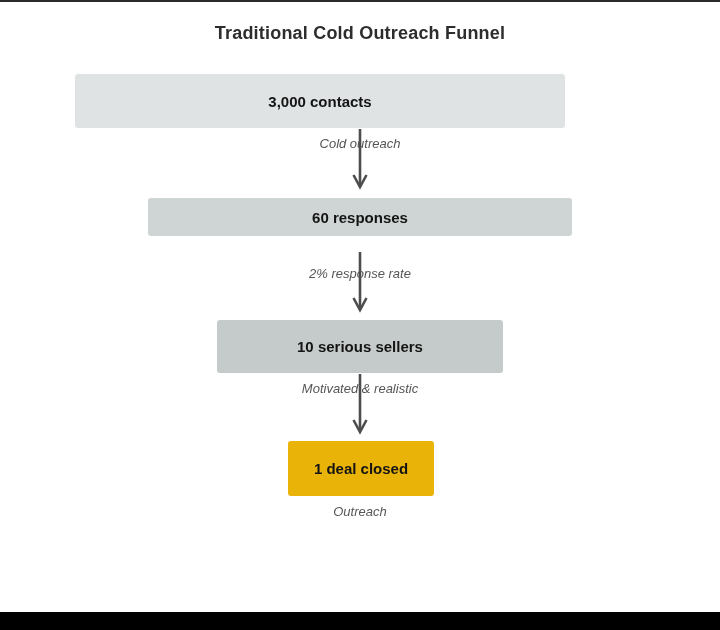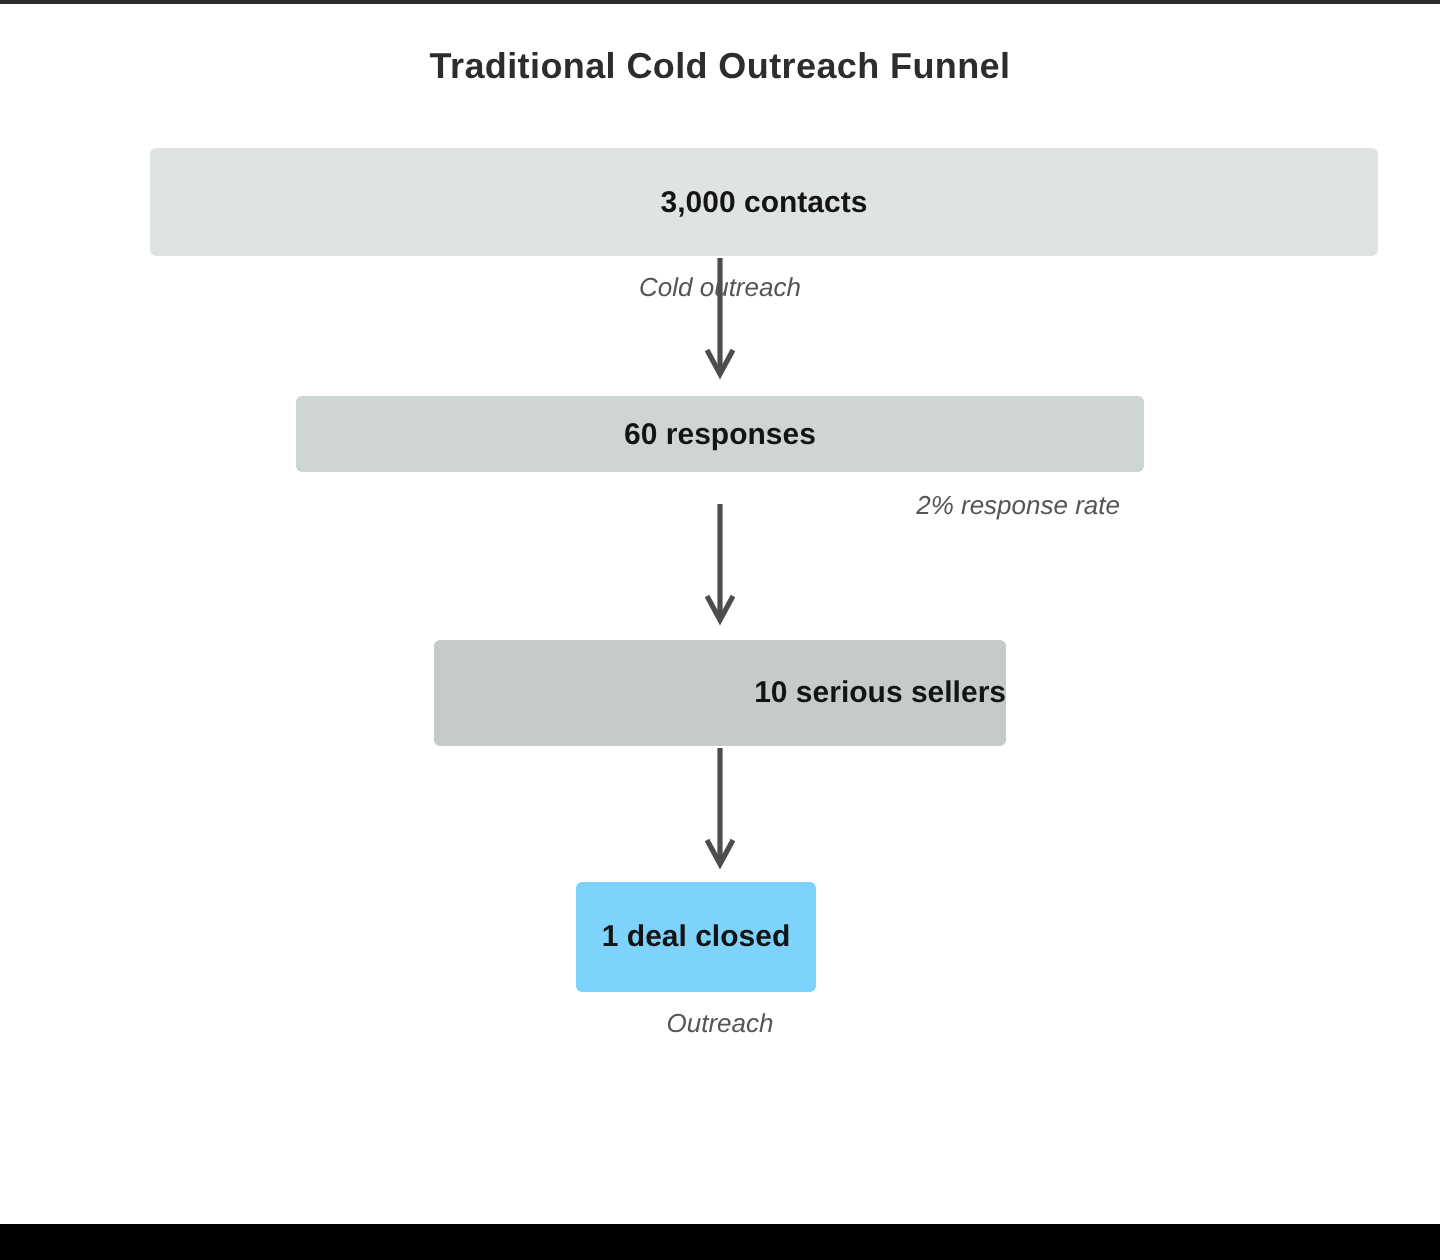--- a/index.html
+++ b/index.html
@@ -40,45 +40,45 @@
   .bar {
     position: absolute;
     display: flex;
     align-items: center;
     justify-content: center;
     border-radius: 3px;
     font-size: 15px;
     font-weight: bold;
     color: #141414;
   }
-  .bar.stage-0 { left: 75px;  top: 74px;  width: 614px; height: 54px; background: #dfe3e3; }
+  .bar.stage-0 { left: 75px;  top: 74px;  width: 490px; height: 54px; background: #dfe3e3; }
   .bar.stage-1 { left: 148px; top: 198px; width: 424px; height: 38px; background: #cfd5d4; }
-  .bar.stage-2 { left: 217px; top: 320px; width: 286px; height: 53px; background: #c5cbca; justify-content: flex-end; }
-  .bar.stage-3 { left: 288px; top: 441px; width: 120px; height: 55px; background: #7dd3fc; text-align: center; }
+  .bar.stage-2 { left: 217px; top: 320px; width: 286px; height: 53px; background: #c5cbca; }
+  .bar.stage-3 { left: 288px; top: 441px; width: 146px; height: 55px; background: #eab308; text-align: center; }
   .arrow {
     position: absolute;
     left: 352px;
     width: 16px;
     z-index: 1;
   }
   .arrow.a-0 { top: 129px; }
   .arrow.a-1 { top: 252px; }
   .arrow.a-2 { top: 374px; }
   .note {
     position: absolute;
     left: 160px;
     width: 400px;
     text-align: center;
     font-size: 13px;
     font-style: italic;
     color: #555555;
     z-index: 2;
   }
   .note.n-0 { top: 136px; }
-  .note.n-1 { top: 245px; text-align: right; }
+  .note.n-1 { top: 266px; }
   .note.n-2 { top: 381px; }
   .note.n-3 { top: 504px; }
 </style>
 </head>
 <body>
 
 <div id="screen">
 
   <div class="top-edge"></div>
 
@@ -114,20 +114,21 @@
     <span>10 serious sellers</span>
   </div>
 
   <div class="arrow a-2">
     <svg width="16" height="61" viewBox="0 0 16 61">
       <line x1="8" y1="0" x2="8" y2="56" stroke="#4d4d4d" stroke-width="2.6"></line>
       <polyline points="1.5,46 8,58 14.5,46" fill="none" stroke="#4d4d4d" stroke-width="2.6"></polyline>
     </svg>
   </div>
 
+  <div class="note n-2">Motivated &amp; realistic</div>
 
   <div class="bar stage-3">
     <span>1 deal closed</span>
   </div>
 
   <div class="note n-3">Outreach</div>
 
   <div class="bottom-bar"></div>
 
 </div>

